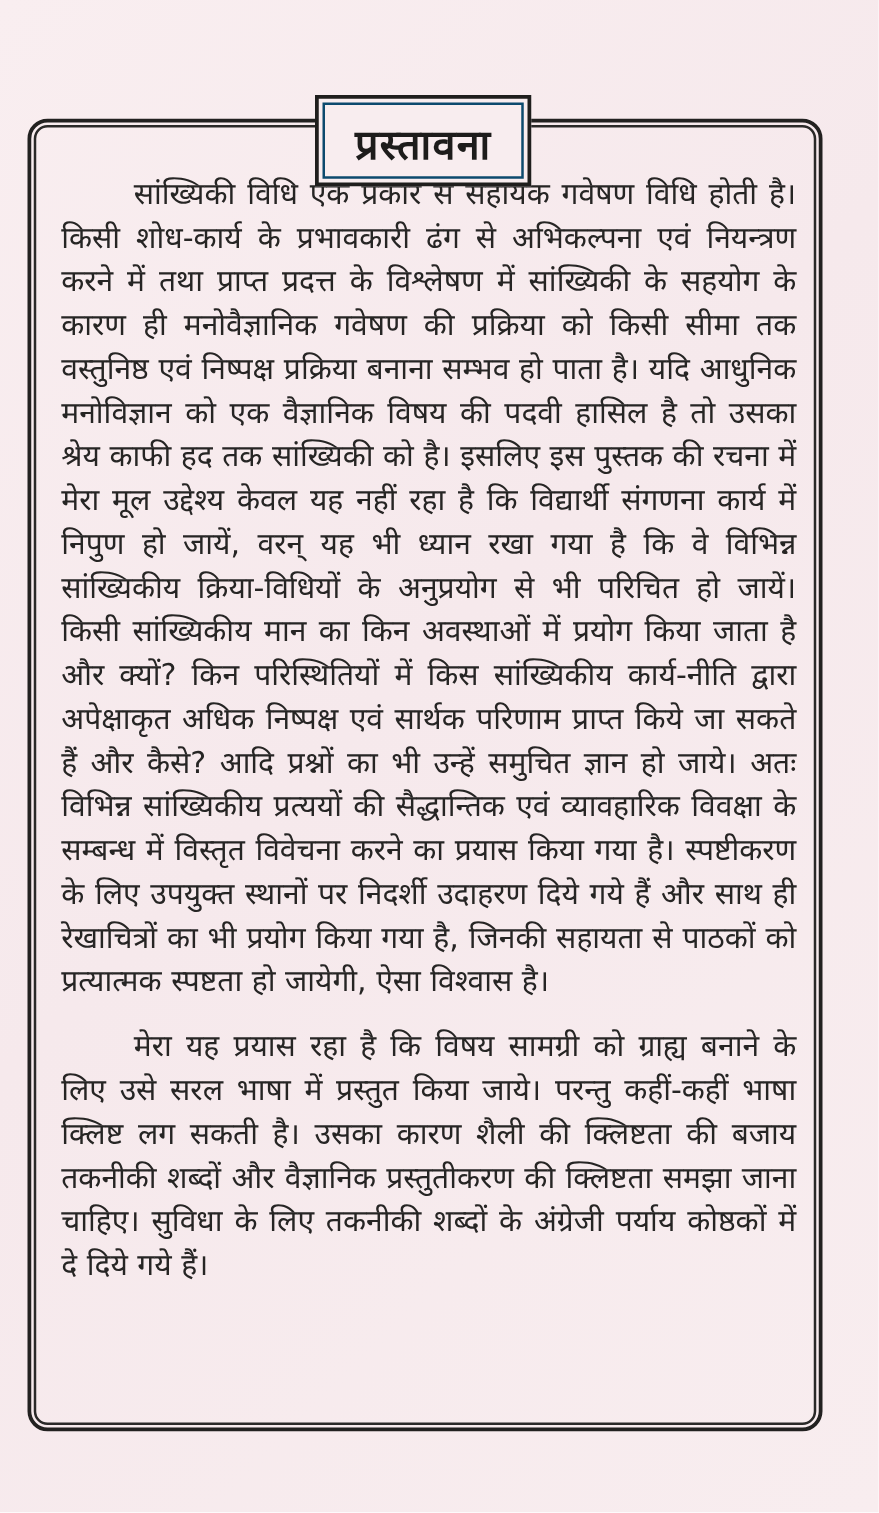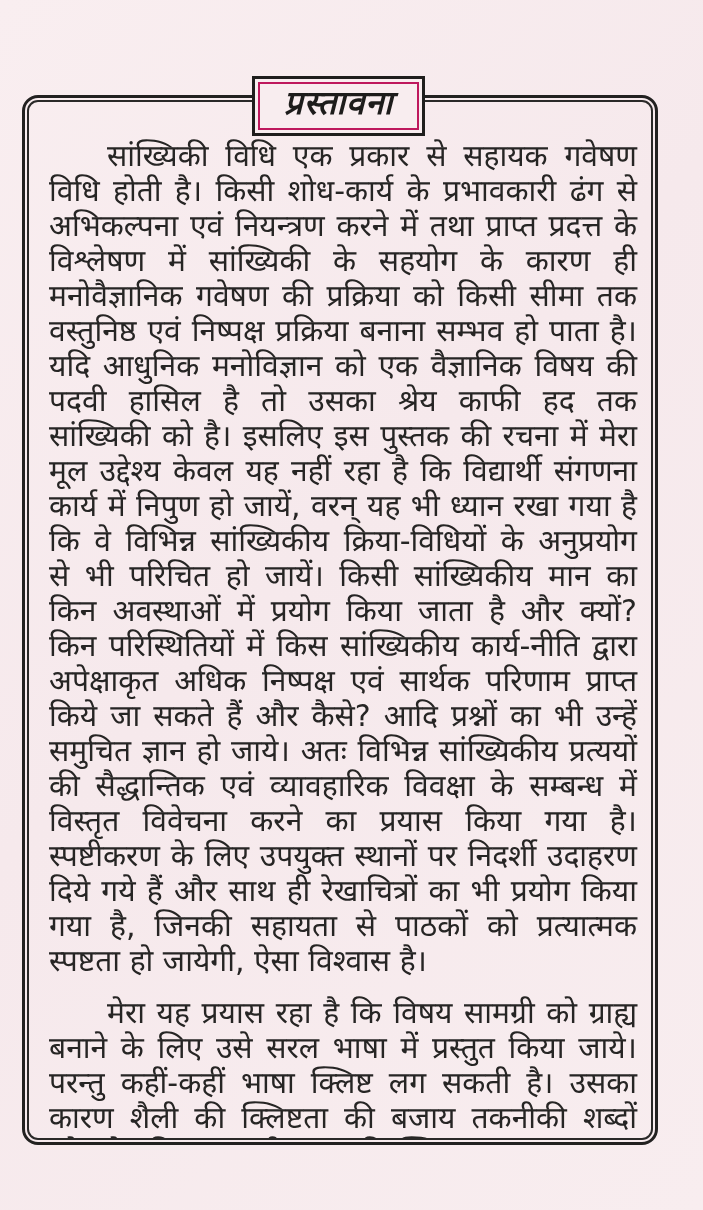--- a/index.html
+++ b/index.html
@@ -43,36 +43,35 @@
     position: absolute;
     left: 252px;
     top: 76px;
     z-index: 3;
     background: #f8edef;
     border: 3px solid #1f1e1d;
     padding: 3px;
     box-shadow: 0 0 0 2px #f8edef inset;
   }
   .title-box-inner {
-    border: 2px solid #be185d;
-    padding: 1px 24px 7px 24px;
-    font-style: italic;
+    border: 2px solid #0c4a6e;
+    padding: 14px 24px 7px 24px;
   }
   .title-text {
     font-size: 33px;
     font-weight: bold;
     letter-spacing: 1px;
     color: #1d1c1b;
     white-space: nowrap;
     line-height: 1.1;
   }
   
   .body-text p {
     margin: 0 0 17px 0;
-    font-size: 30px;
+    font-size: 24px;
     line-height: 35px;
     text-align: justify;
     text-indent: 58px;
     font-weight: 500;
     color: #262524;
     text-rendering: optimizeLegibility;
   }
   .body-text p:last-child {
     margin-bottom: 0;
   }

